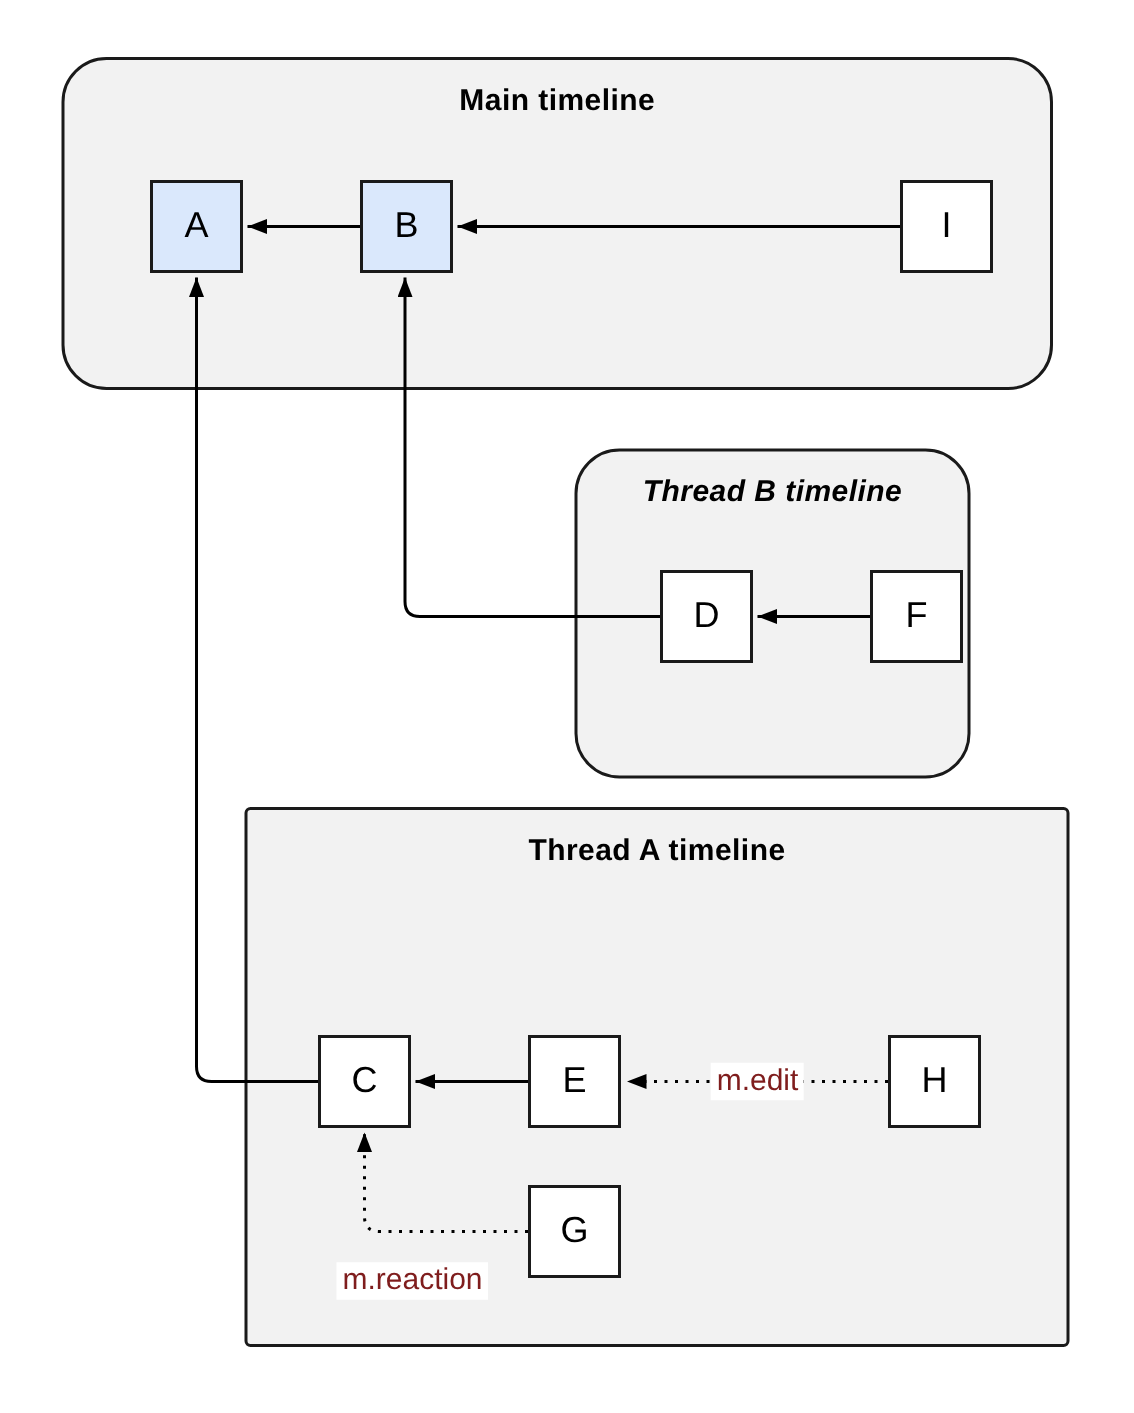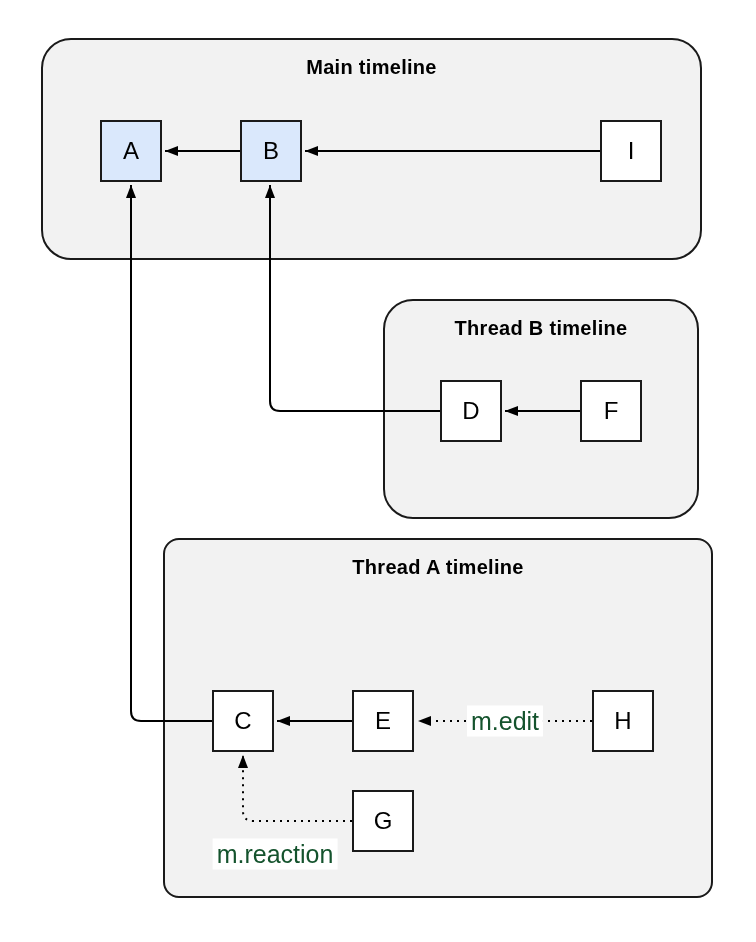--- a/index.html
+++ b/index.html
@@ -27,22 +27,22 @@
     top: 16px;
     left: 0;
     width: 100%;
     text-align: center;
     font-size: 20px;
     font-weight: bold;
     color: #000000;
     letter-spacing: 0.3px;
   }
   #container-main    { left: 41px;  top: 38px;  width: 661px; height: 222px; }
-  #container-threadb { left: 383px; top: 299px; width: 316px; height: 220px; }
-  #container-threada { left: 163px; top: 538px; width: 550px; height: 360px; border-radius: 16px; }
+  #container-threadb { left: 383px; top: 299px; width: 264px; height: 220px; font-style: italic; }
+  #container-threada { left: 163px; top: 538px; width: 550px; height: 360px; border-radius: 4px; }
 
   .edge-layer {
     position: absolute;
     left: 0;
     top: 0;
     pointer-events: none;
   }
   .edge {
     fill: none;
     stroke: var(--edge, #000000);
@@ -76,22 +76,22 @@
   #node-C { left: 212px; top: 690px; }
   #node-E { left: 352px; top: 690px; }
   #node-H { left: 592px; top: 690px; }
   #node-G { left: 352px; top: 790px; }
 
   .edge-label {
     position: absolute;
     transform: translate(-50%, -50%);
     background: #ffffff;
     padding: 1px 4px;
-    font-size: 25px;
-    color: #14532d;
+    font-size: 20px;
+    color: #7f1d1d;
     white-space: nowrap;
   }
   #label-medit     { left: 505px; top: 721px; }
   #label-mreaction { left: 275px; top: 854px; }
 </style>
 </head>
 <body>
 
 <div class="canvas">
 

